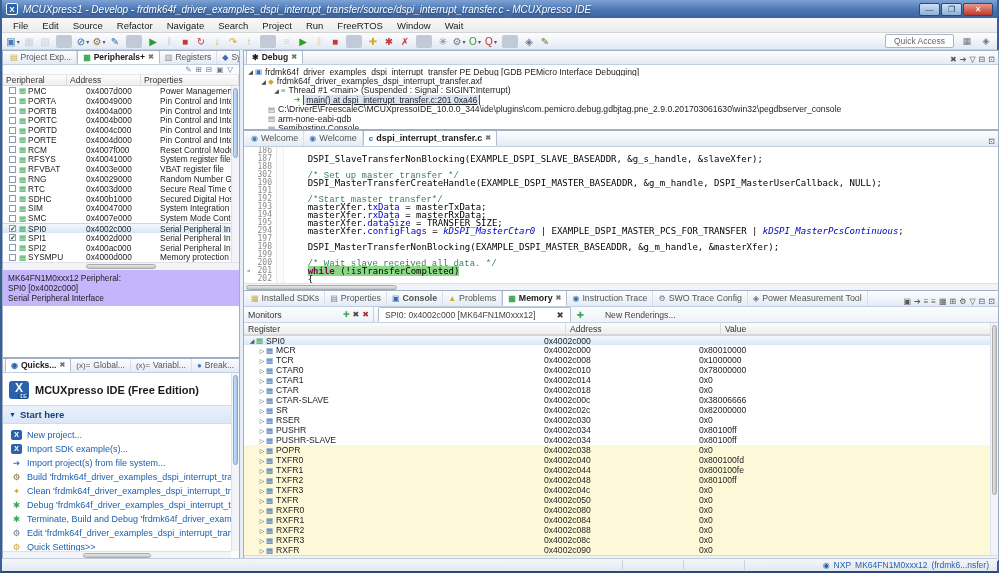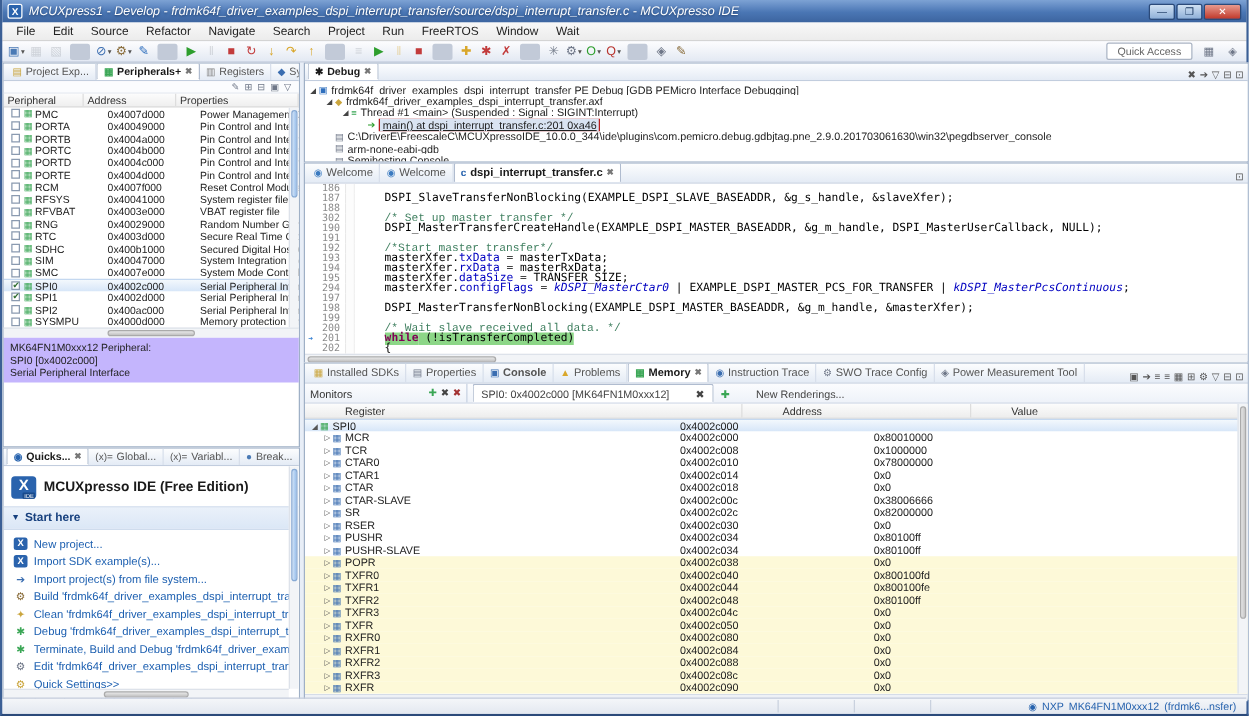--- a/index.html
+++ b/index.html
@@ -112,21 +112,21 @@
   .rtabs { flex:1; display:flex; align-items:flex-end; padding-left:4px; }
   .rtab { display:flex; align-items:center; gap:21px; height:15px; padding:0 6px; font-size:8.6px; color:#444; }
   .rtab.active { background:#fff; border:1px solid #b0bccf; border-bottom-color:#fff; border-radius:2px 2px 0 0; }
   .bbody { display:flex; height:232px; }
   .monlist { width:130px; border-right:1px solid #c8d2e2; background:#fff; padding-top:3px; }
   .monitem { display:flex; align-items:center; gap:4px; height:11px; padding-left:12px; font-size:8.6px; white-space:nowrap; }
   .monitem.sel { background:linear-gradient(#f3f8fd,#d7e6f8); border:1px solid #c4d8f0; }
   .monitem .mic { color:#4a7aa6; font-size:7px; }
   .regtable { flex:1; position:relative; overflow:hidden; background:#fff; }
   .rhead { display:flex; height:12px; background:linear-gradient(#fcfcfc,#ededed); border-bottom:1px solid #d8d8d8; font-size:8.6px; color:#333; }
-  .rhead span { padding:0 4px; line-height:12px; border-right:1px solid #ddd;margin-left:28px; }
+  .rhead span { padding:0 4px; line-height:12px; border-right:1px solid #ddd; }
   .rh-reg { width:322px; } .rh-addr { width:155px; } .rh-val { flex:1; }
   .rrow { display:flex; align-items:center; height:10px; font-size:8.6px; white-space:nowrap; }
   .rrow.chg { background:#fdf9d8; }
   .rrow.sel { background:linear-gradient(#f3f8fd,#d7e6f8); border-top:1px solid #c4d8f0; }
   .rrow .tw { width:8px; margin-left:14px; font-size:6px; color:#555; text-align:center; flex:none; }
   .rrow.par .tw { margin-left:4px; }
   .rrow .ric { font-size:7.5px; color:#3a6db0; margin-right:3px; flex:none; }
   .rrow.par .ric { color:#3aa655; }
   .rname { flex:none; overflow:hidden; }
   .raddr { width:155px; flex:none; }

